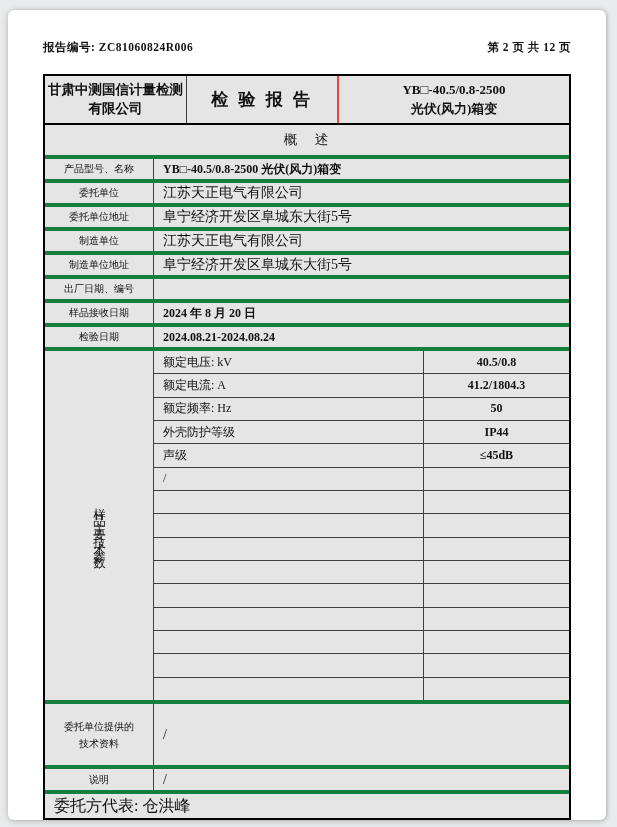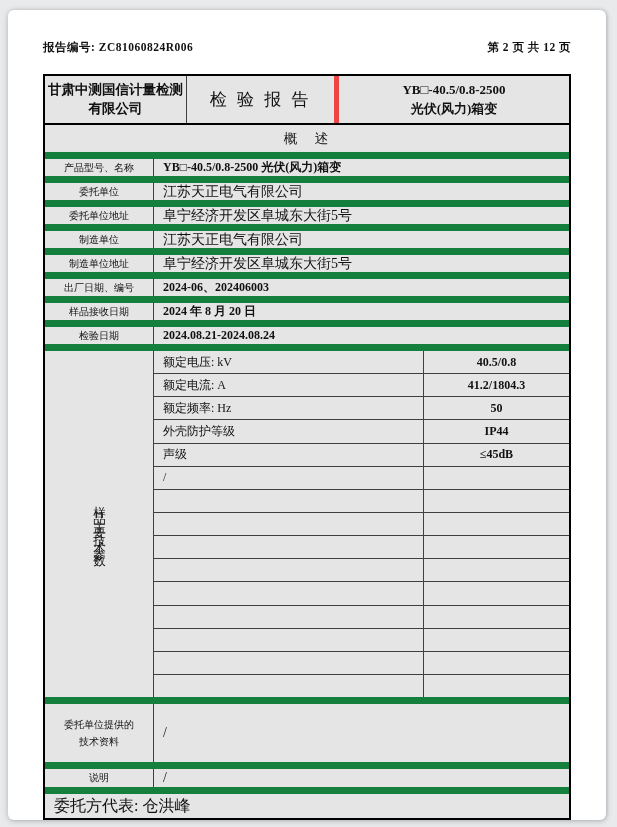--- a/index.html
+++ b/index.html
@@ -19,28 +19,28 @@
   .doc-header {
     position:absolute; left:35px; top:30px; width:528px;
     display:flex; justify-content:space-between; align-items:flex-end;
     font-size:11.5px; font-weight:bold; letter-spacing:0.5px;
   }
   .report-table {
     position:absolute; left:35px; top:64px; width:528px;
     border:2px solid #000; background:#e5e5e5;
     display:flex; flex-direction:column;
   }
-  .trow { display:flex; border-bottom:7px solid #15803d; }
+  .trow { display:flex; border-bottom:4px solid #15803d; }
   .trow:last-child { border-bottom:none; }
 
   
   .title-row { height:49px; border-bottom:2px solid #000; }
   .title-cell { display:flex; flex-direction:column; justify-content:center; align-items:center; text-align:center; }
   .cell-company { width:142px; border-right:1px solid #3f3f3f; font-size:13.5px; font-weight:bold; line-height:1.35; }
-  .cell-title  { width:152px; border-right:5px solid #ef4444; font-size:17px; font-weight:normal; letter-spacing:3px; }
+  .cell-title  { width:152px; border-right:2px solid #ef4444; font-size:17px; font-weight:bold; letter-spacing:3px; }
   .cell-model  { flex:1; font-size:13px; font-weight:bold; line-height:1.4; }
 
   .overview-row { height:34px; justify-content:center; align-items:center; font-size:13.5px; letter-spacing:2px; }
 
   
   .info-row { height:24px; }
   .label-cell {
     width:109px; border-right:1px solid #3f3f3f;
     display:flex; align-items:center; justify-content:center;
     font-size:10px; text-align:center; flex-shrink:0;
@@ -115,21 +115,20 @@
     <div class="trow info-row">
       <div class="label-cell">制造单位</div>
       <div class="value-cell">江苏天正电气有限公司</div>
     </div>
     <div class="trow info-row">
       <div class="label-cell">制造单位地址</div>
       <div class="value-cell">阜宁经济开发区阜城东大街5号</div>
     </div>
     <div class="trow info-row">
       <div class="label-cell">出厂日期、编号</div>
-      <div class="value-cell v-num">2024-06、202406003</div>
     </div>
     <div class="trow info-row">
       <div class="label-cell">样品接收日期</div>
       <div class="value-cell v-num">2024 年 8 月 20 日</div>
     </div>
     <div class="trow info-row">
       <div class="label-cell">检验日期</div>
       <div class="value-cell v-num">2024.08.21-2024.08.24</div>
     </div>
 

